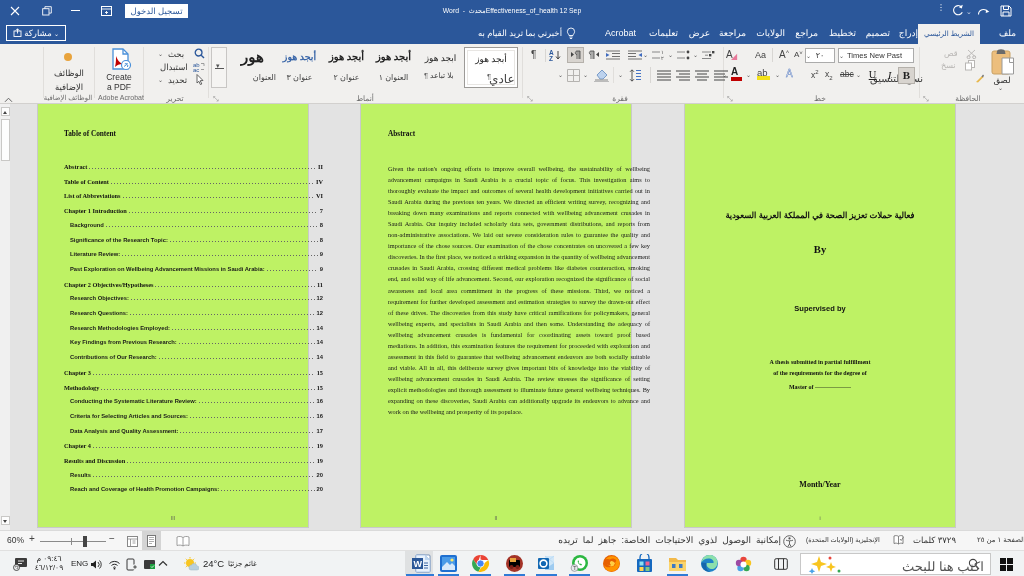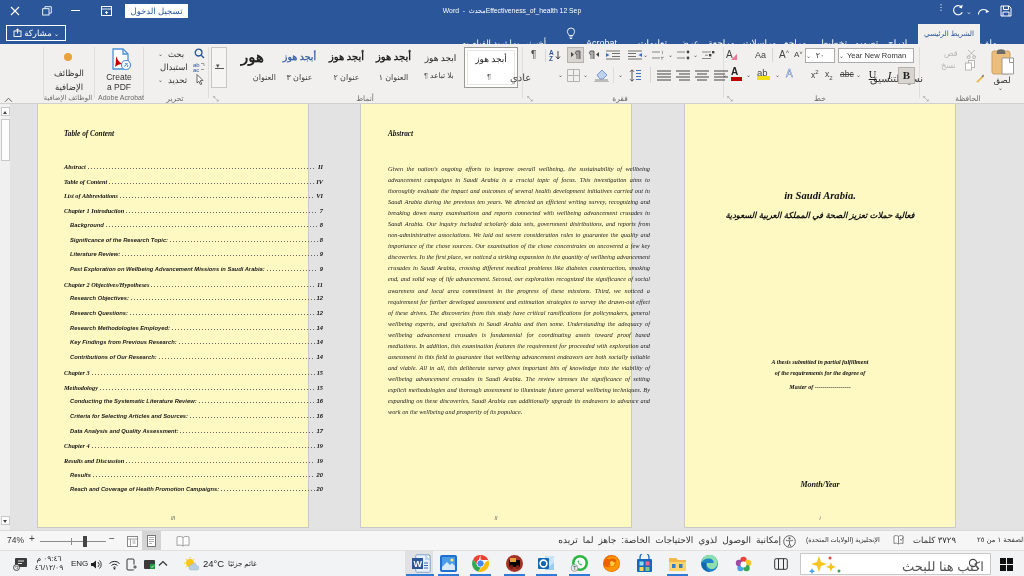--- a/index.html
+++ b/index.html
@@ -5,32 +5,32 @@
 * { margin:0; padding:0; box-sizing:border-box; }
 html,body { width:1024px; height:576px; overflow:hidden; }
 body { font-family:"Liberation Sans", sans-serif; }
 .abs,.tab,.glabel,#hometab { white-space:nowrap; }
 #app { position:absolute; top:0; left:0; width:1024px; height:576px; background:#e3e3e3; }
 .abs { position:absolute; }
 
 
 #titlebar { position:absolute; top:0; left:0; width:1024px; height:22px; background:#2b579a; color:#fff; }
 #tabrow { position:absolute; top:22px; left:0; width:1024px; height:22px; background:#2b579a; }
-.tab { position:absolute; top:10px; height:22px; line-height:22px; color:#fff; font-size:9px; text-align:left; }
+.tab { position:absolute; top:0; height:22px; line-height:22px; color:#fff; font-size:9px; text-align:right; }
 #hometab { position:absolute; top:2px; height:20px; background:#f1f0ee; color:#2b579a; font-size:7.2px; text-align:center; line-height:20px; }
 
 
 #ribbon { position:absolute; top:44px; left:0; width:1024px; height:60px; background:#f1f0ee; border-bottom:1px solid #d2d0ce; }
 .gsep { position:absolute; top:3px; height:51px; width:1px; background:#e0dedb; }
 .glabel { position:absolute; top:50px; font-size:7.5px; color:#6a6a6a; text-align:center; }
 .glauncher { position:absolute; top:51px; width:8px; height:8px; font-size:7px; color:#888; }
 
 
 #docarea { position:absolute; top:104px; left:0; width:1024px; height:426px; background:#e3e3e3; overflow:hidden; }
-.page { position:absolute; top:0px; width:272px; height:424px; background:#fef9c3; border:1px solid #c9c9c9; border-top:none;font-style:italic; }
+.page { position:absolute; top:0px; width:272px; height:424px; background:#bef264; border:1px solid #c9c9c9; border-top:none; }
 .lead { flex:1; height:1px; background-image:repeating-linear-gradient(to right,#666 0 1px,transparent 1px 3px); margin:0 2px; align-self:flex-end; position:relative; top:-1px; }
 .absline { text-align-last:justify; height:11.05px; white-space:nowrap; }
 .lastline { height:11.05px; white-space:nowrap; }
 
 
 #statusbar { position:absolute; top:530px; left:0; width:1024px; height:20px; background:#f6f6f6; border-top:1px solid #dadada; font-size:9px; color:#444; }
 
 
 #taskbar { position:absolute; top:550px; left:0; width:1024px; height:26px; background:#f1f3f4; border-top:1px solid #e0e0e0; }
 </style>
@@ -78,21 +78,21 @@
         </svg> مشاركة <span style="font-size:6px">⌄</span></div>
     <svg class="abs" style="left:566px;top:5px;" width="10" height="13" viewBox="0 0 10 13">
         <path d="M5 1 A3.6 3.6 0 0 1 8.6 4.6 C8.6 6.3 7.2 7 7 8.5 H3 C2.8 7 1.4 6.3 1.4 4.6 A3.6 3.6 0 0 1 5 1 Z" fill="none" stroke="#fff" stroke-width="0.9"></path>
         <path d="M3.4 10 H6.6 M3.9 11.5 H6.1" stroke="#fff" stroke-width="0.9"></path>
       </svg>
     <div class="tab" style="left:462px;width:100px;font-size:8.5px;">أخبرني بما تريد القيام به</div>
     <div class="tab" style="left:586px;width:50px;font-family:'Liberation Sans';">Acrobat</div>
     <div class="tab" style="left:638px;width:40px;">تعليمات</div>
     <div class="tab" style="left:678px;width:32px;">عرض</div>
     <div class="tab" style="left:708px;width:38px;">مراجعة</div>
-    <div class="tab" style="left:743px;width:42px;">مراسلات</div>
+    <div class="tab" style="left:743px;width:42px;">الولايات</div>
     <div class="tab" style="left:784px;width:34px;">مراجع</div>
     <div class="tab" style="left:820px;width:36px;">تخطيط</div>
     <div class="tab" style="left:854px;width:36px;">تصميم</div>
     <div class="tab" style="left:888px;width:30px;">إدراج</div>
     <div id="hometab" style="left:918px;width:62px;">الشريط الرئيسي</div>
     <div class="tab" style="left:980px;width:36px;">ملف</div>
   </div>
   <div id="ribbon">
 
     <div class="gsep" style="left:43px;"></div>
@@ -126,21 +126,21 @@
     <div class="abs" style="left:941px;top:17px;font-size:8px;color:#b8b6b4;">نسخ</div>
     <svg class="abs" style="left:974px;top:28px;" width="10" height="11" viewBox="0 0 10 11">
         <path d="M2 10 L8 4 L9.5 5 L4 10.5 Z" fill="#e8b74a"></path>
         <path d="M7.5 4.5 L9 2.5 L10 3.5 L9 5.5 Z" fill="#777"></path>
       </svg>
     <div class="abs" style="left:870px;top:29px;font-size:10px;color:#333;">نسخ التنسيق</div>
 
     <div class="glabel" style="left:800px;width:40px;">خط</div>
     <div class="glauncher" style="left:727px;">⤡</div>
 
-    <div class="abs" style="left:838px;top:4px;width:76px;height:15px;border:1px solid #ababab;background:#fff;font-size:7.6px;color:#333;line-height:13px;padding-left:8px;overflow:hidden;" dir="ltr">Year New Roman</div>
+    <div class="abs" style="left:838px;top:4px;width:76px;height:15px;border:1px solid #ababab;background:#fff;font-size:7.6px;color:#333;line-height:13px;padding-left:8px;overflow:hidden;" dir="ltr">Times New Past</div>
     <div class="abs" style="left:839px;top:8px;font-size:6px;color:#555;">⌄</div>
     <div class="abs" style="left:805px;top:4px;width:30px;height:15px;border:1px solid #ababab;background:#fff;font-size:8px;color:#333;line-height:13px;text-align:center;">٢٠</div>
     <div class="abs" style="left:806px;top:8px;font-size:6px;color:#555;">⌄</div>
     <div class="abs" style="left:779px;top:5px;font-size:10px;color:#444;">A<span style="font-size:6px;vertical-align:top;">˄</span></div>
     <div class="abs" style="left:794px;top:6px;font-size:8px;color:#444;">A<span style="font-size:6px;vertical-align:top;">˅</span></div>
     <div class="abs" style="left:755px;top:6px;font-size:9px;color:#444;">Aa</div>
     <div class="abs" style="left:772px;top:4px;width:1px;height:14px;background:#d8d6d3;"></div>
     <div class="abs" style="left:726px;top:5px;font-size:10px;color:#444;">A<span style="position:absolute;left:5px;top:3px;color:#e87a9a;font-size:8px;">◢</span></div>
 
     <div class="abs" style="left:898px;top:23px;width:17px;height:17px;background:#d8d4cf;border:1px solid #b5b1ab;font-family:'Liberation Serif';font-weight:bold;font-size:11px;text-align:center;line-height:15px;color:#222;">B</div>
@@ -237,21 +237,21 @@
     <div class="glauncher" style="left:213px;">⤡</div>
     <div class="abs" style="left:211px;top:3px;width:16px;height:41px;border:1px solid #c8c6c4;background:#f5f4f2;">
       <div style="position:absolute;left:4px;top:14px;font-size:7px;color:#555;">▾</div>
       <div style="position:absolute;left:3px;top:20px;width:9px;height:1px;background:#555;"></div>
     </div>
     <div class="abs" style="left:227px;top:3px;width:295px;height:41px;"></div>
 
     <div class="abs" style="left:464px;top:3px;width:54px;height:41px;border:1px solid #9c9a97;background:#fff;box-shadow:inset 0 0 0 2px #fff, inset 0 0 0 3px #e8e6e3;">
       <div style="position:absolute;top:6px;left:0;width:100%;text-align:center;font-size:9px;color:#222;font-family:'Liberation Serif';">أبجد هوز</div>
       <div style="position:absolute;top:24px;left:22px;font-size:7.5px;color:#666;">¶</div>
-        <div style="position:absolute;top:24px;left:45px;font-size:10px;color:#444;">عادي</div>
+        <div style="position:absolute;top:24px;left:24px;font-size:12px;color:#444;">عادي</div>
     </div>
     <div class="abs" style="left:417px;top:3px;width:47px;height:41px;">
       <div style="position:absolute;top:6px;left:0;width:100%;text-align:center;font-size:9px;color:#222;font-family:'Liberation Serif';">ابجد هوز</div>
       <div style="position:absolute;top:24px;left:7px;font-size:7.5px;color:#666;">¶</div>
         <div style="position:absolute;top:24px;left:13px;font-size:7.5px;color:#444;">بلا تباعد</div>
     </div>
     <div class="abs" style="left:370px;top:3px;width:47px;height:41px;">
       <div style="position:absolute;top:4px;left:0;width:100%;text-align:center;font-size:10px;color:#222;font-family:'Liberation Serif';font-weight:bold;">أبجد هوز</div>
       <div style="position:absolute;top:26px;left:0;width:100%;text-align:center;font-size:8px;color:#444;">العنوان ١</div>
     </div>
@@ -450,38 +450,39 @@
 <div class="absline">assessment in this field to guarantee that wellbeing advancement endeavors are both socially suitable</div>
 <div class="absline">and viable. All in all, this deliberate survey gives important bits of knowledge into the viability of</div>
 <div class="absline">wellbeing advancement crusades in Saudi Arabia. The review stresses the significance of setting</div>
 <div class="absline">explicit methodologies and thorough assessment to illuminate future general wellbeing techniques. By</div>
 <div class="absline">expanding on these discoveries, Saudi Arabia can additionally upgrade its endeavors to advance and</div>
 <div class="lastline">work on the wellbeing and prosperity of its populace.</div>
         </div>
       <div style="position:absolute;left:0;top:411px;width:100%;text-align:center;font-size:5px;color:#555;">II</div>
     </div>
     <div class="page" id="page-title" style="left:684px;">
-      <div style="position:absolute;left:0;top:86px;width:100%;text-align:center;font-family:'Liberation Serif';font-weight:bold;font-size:10.6px;color:#111;">in Saudi Arabia.</div>
       <div style="position:absolute;left:0;top:106px;width:100%;text-align:center;font-weight:bold;font-size:8.3px;color:#111;" dir="rtl">فعالية حملات تعزيز الصحة في المملكة العربية السعودية</div>
+      <div style="position:absolute;left:0;top:140px;width:100%;text-align:center;font-family:'Liberation Serif';font-weight:bold;font-size:10.6px;color:#111;">By</div>
+      <div style="position:absolute;left:0;top:200px;width:100%;text-align:center;font-weight:bold;font-size:7.5px;color:#111;">Supervised by</div>
       <div style="position:absolute;left:0;top:253px;width:100%;text-align:center;font-family:'Liberation Serif';font-weight:bold;font-size:6px;color:#111;line-height:10.5px;">A thesis submitted in partial fulfillment<br>of the requirements for the degree of</div>
       <div style="position:absolute;left:0;top:280px;width:100%;text-align:center;font-family:'Liberation Serif';font-weight:bold;font-size:6px;color:#111;">Master of ------------------</div>
       <div style="position:absolute;left:0;top:376px;width:100%;text-align:center;font-family:'Liberation Serif';font-weight:bold;font-size:8px;color:#111;">Month/Year</div>
       <div style="position:absolute;left:0;top:411px;width:100%;text-align:center;font-size:5px;color:#555;">i</div>
     </div>
   </div>
 
   <div class="abs" style="left:0;top:104px;width:11px;height:426px;background:#f0f0f0;border-right:1px solid #e3e3e3;"></div>
   <div class="abs" style="left:1px;top:107px;width:9px;height:9px;background:#fdfdfd;border:1px solid #c9c8c6;"></div>
   <div class="abs" style="left:3.2px;top:110.5px;width:0;height:0;border-left:2.5px solid transparent;border-right:2.5px solid transparent;border-bottom:3.5px solid #444;"></div>
   <div class="abs" style="left:1px;top:119px;width:9px;height:42px;background:#fdfdfd;border:1px solid #c9c8c6;"></div>
   <div class="abs" style="left:1px;top:516px;width:9px;height:9px;background:#fdfdfd;border:1px solid #c9c8c6;"></div>
   <div class="abs" style="left:3.2px;top:519.5px;width:0;height:0;border-left:2.5px solid transparent;border-right:2.5px solid transparent;border-top:3.5px solid #444;"></div>
 
   <div id="statusbar">
-    <div class="abs" style="left:7px;top:4px;font-size:8.5px;color:#333;">74%</div>
+    <div class="abs" style="left:7px;top:4px;font-size:8.5px;color:#333;">60%</div>
     <div class="abs" style="left:29px;top:2px;font-size:10px;color:#444;">+</div>
     <div class="abs" style="left:40px;top:10px;width:66px;height:1px;background:#8a8a8a;"></div>
     <div class="abs" style="left:71px;top:7px;width:1px;height:7px;background:#8a8a8a;"></div>
     <div class="abs" style="left:83px;top:5px;width:4px;height:11px;background:#444;"></div>
     <div class="abs" style="left:109px;top:2px;font-size:10px;color:#444;">−</div>
     <svg class="abs" style="left:127px;top:5px;" width="11" height="11" viewBox="0 0 11 11">
         <rect x="0.5" y="0.5" width="10" height="10" fill="#fff" stroke="#888"></rect>
         <path d="M0.5 3 H10.5 M3.5 3 V10.5 M5.5 5 H8.5 M5.5 7 H8.5" stroke="#888" stroke-width="0.8"></path>
       </svg>
     <div class="abs" style="left:142px;top:0px;width:19px;height:19px;background:#d4d4d4;"></div>

